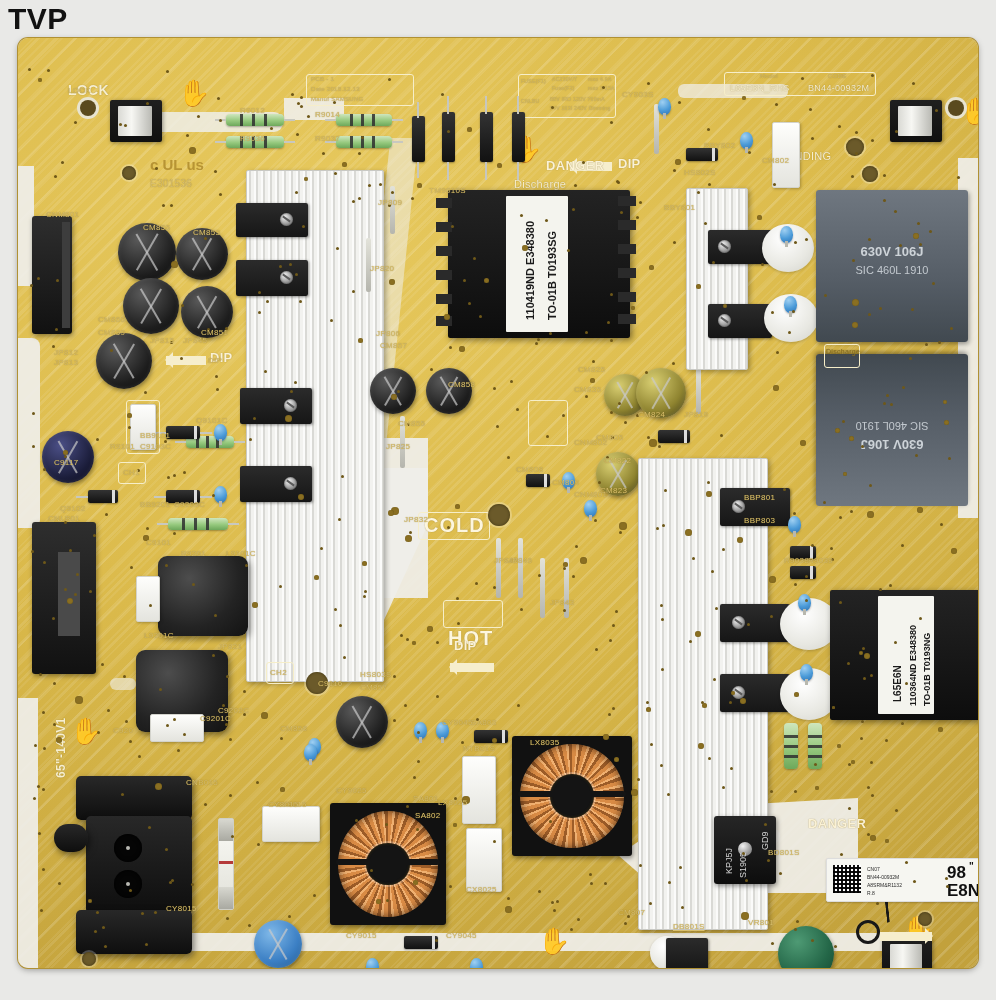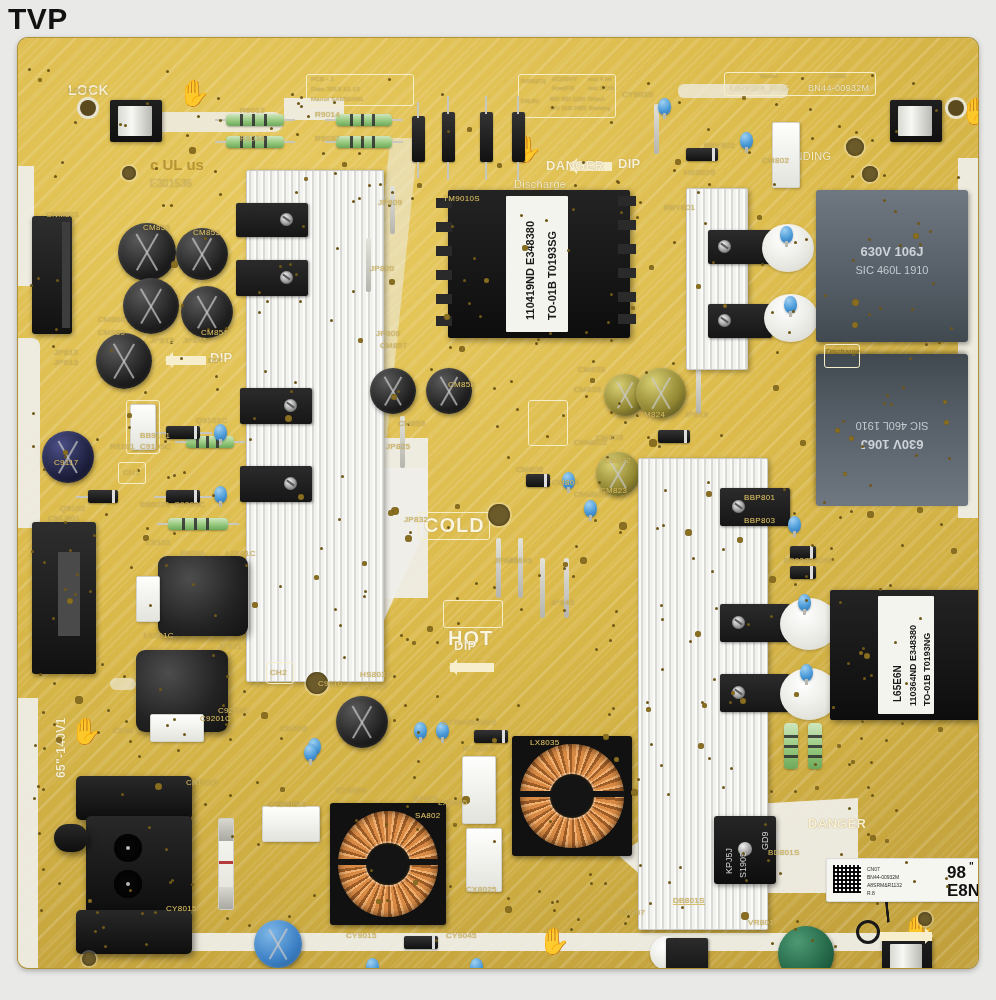--- a/index.html
+++ b/index.html
@@ -1150,21 +1150,21 @@
       <div class="silk dim" style="left: 560px; top: 327px;">CM825</div>
       <div class="silk dim" style="left: 620px; top: 372px;">CM824</div>
       <div class="silk dim" style="left: 666px; top: 372px;">JP819</div>
       <div class="silk dim" style="left: 578px; top: 395px;">CM805</div>
       <div class="silk dim" style="left: 498px; top: 427px;">CM808</div>
       <div class="silk dim" style="left: 534px; top: 440px;">CM809</div>
       <div class="silk dim" style="left: 582px; top: 448px;">CM823</div>
       <div class="silk dim" style="left: 556px; top: 400px;">CNM802</div>
       <div class="silk dim" style="left: 586px; top: 418px;">CM822</div>
       <div class="silk dim" style="left: 556px; top: 452px;">CNM801</div>
-      <div class="silk dim" style="left: 425px; top: 148px; margin-top: 8px;">TM9010S</div>
+      <div class="silk dim" style="left: 411px; top: 148px;">TM9010S</div>
       <div class="silk dim" style="left: 362px; top: 303px;">CM867</div>
       <div class="silk dim" style="left: 380px; top: 381px;">CM855</div>
       <div class="silk dim" style="left: 430px; top: 342px;">CM858</div>
       <div class="silk dim" style="left: 556px; top: 347px;">CM835</div>
       <div class="silk dim" style="left: 368px; top: 404px;">JP825</div>
       <div class="silk dim" style="left: 386px; top: 477px;">JP832</div>
       <div class="silk dim" style="left: 476px; top: 518px;">JP845</div>
       <div class="silk dim" style="left: 490px; top: 518px;">JP846</div>
       <div class="silk dim" style="left: 532px; top: 560px;">JP843</div>
       <div class="silk dim" style="left: 352px; top: 226px;">JP820</div>
@@ -1179,16 +1179,16 @@
       <div class="silk dim" style="left: 646px; top: 165px;">BBY801</div>
       <div class="silk dim" style="left: 604px; top: 52px;">CY903S</div>
       <div class="silk dim" style="left: 744px; top: 118px;">CM802</div>
       <div class="silk dim" style="left: 726px; top: 455px;">BBP801</div>
       <div class="silk dim" style="left: 726px; top: 478px;">BBP803</div>
       <div class="silk dim" style="left: 766px; top: 518px;">R9038</div>
       <div class="silk dim" style="left: 790px; top: 518px;">R9039</div>
       <div class="silk dim" style="left: 750px; top: 810px;">BD801S</div>
       <div class="silk dim" style="left: 600px; top: 870px;">CM807</div>
       <div class="silk dim" style="left: 730px; top: 880px;">VR801</div>
-      <div class="silk dim" style="left: 655px; top: 858px; text-decoration: underline;">DB801S</div>
+      <div class="silk dim" style="left: 655px; top: 884px; text-decoration: underline;">DB801S</div>
     </div>
 
 </div>
 
 </body></html>

